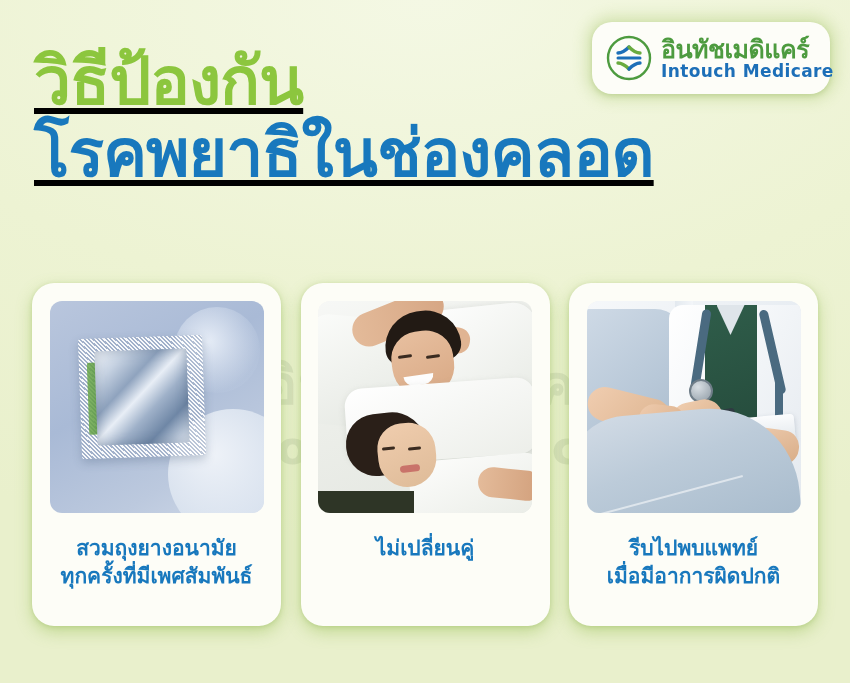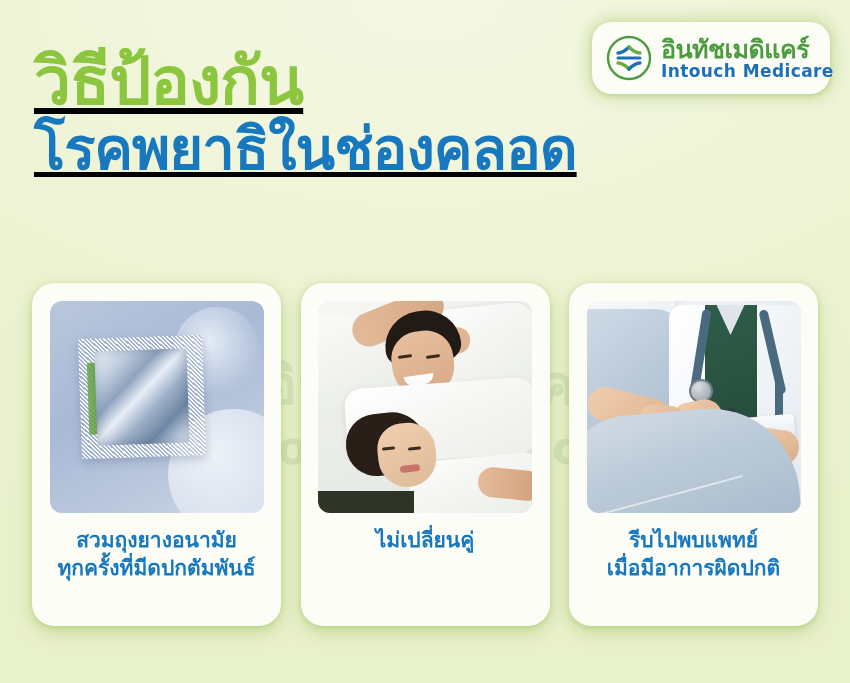--- a/index.html
+++ b/index.html
@@ -78,21 +78,21 @@
   .title-line-1 {
     color: #8cc63e;
     font-size: 66px;
     font-weight: bold;
     line-height: 1.02;
     letter-spacing: -1px;
     white-space: nowrap;
   }
   .title-line-2 {
     color: #1878bd;
-    font-size: 58px;
+    font-size: 66px;
     font-weight: bold;
     line-height: 1.05;
     letter-spacing: -1px;
     margin-top: 4px;
     white-space: nowrap;
   }
 
   
   #watermark {
     position: absolute;
@@ -137,21 +137,21 @@
   .card-photo {
     width: 214px;
     height: 212px;
     border-radius: 12px;
     overflow: hidden;
     position: relative;
     background: #cfd8e6;
     flex: 0 0 212px;
   }
   .card-caption {
-    margin-top: 14px;
+    margin-top: 22px;
     text-align: center;
     color: #1878bd;
     font-size: 21px;
     font-weight: bold;
     line-height: 1.32;
     white-space: nowrap;
   }
   .card-caption .cap-l2 { display: block; }
 
   
@@ -475,21 +475,21 @@
       <div class="card-photo photo1">
         <div class="p1-blob"></div>
         <div class="p1-blob2"></div>
         <div class="p1-packet">
           <div class="p1-green"></div>
           <div class="p1-foil"></div>
         </div>
       </div>
       <div class="card-caption">
         <span>สวมถุงยางอนามัย</span>
-        <span class="cap-l2">ทุกครั้งที่มีดปกตัมพันธ์</span>
+        <span class="cap-l2">ทุกครั้งที่มีเพศสัมพันธ์</span>
       </div>
     </div>
 
     <div class="card">
       <div class="card-photo photo2">
         <div class="p2-sheet"></div>
         <div class="p2-pillow-a"></div>
         <div class="p2-pillow-b"></div>
         <div class="p2-arm"></div>
         <div class="p2-hand"></div>

